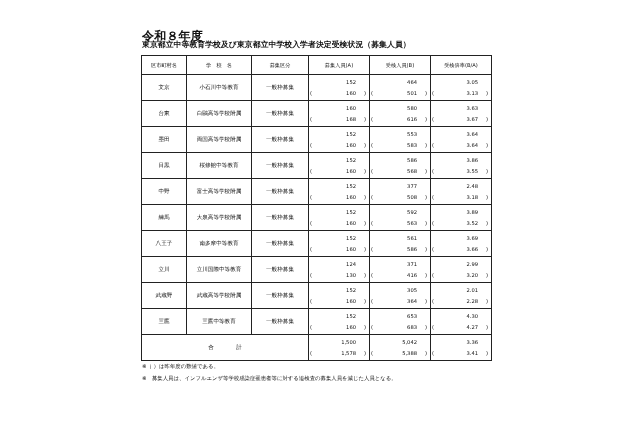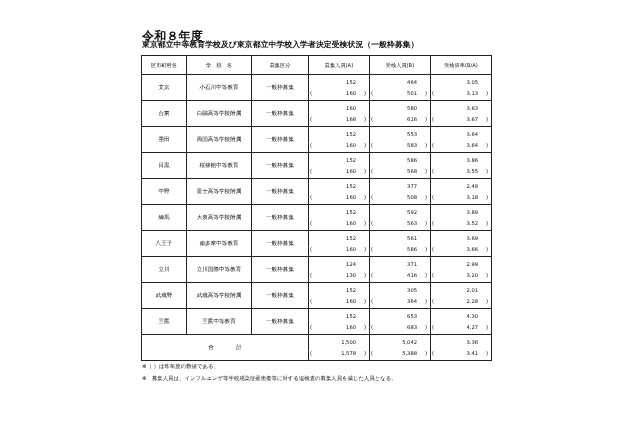--- a/index.html
+++ b/index.html
@@ -21,21 +21,21 @@
   .prev .pv { position:absolute; right:10px; top:0; }
   .prev .rp { position:absolute; right:0; top:0; }
   .thick-top td { border-top:1.5px solid #111; }
   .outer { border:1.5px solid #111; }
   .note { position:absolute; left:142px; font-size:5.4px; }
 </style>
 </head>
 <body>
 
 <div class="subtitle">令和８年度</div>
-<div class="title">東京都立中等教育学校及び東京都立中学校入学者決定受検状況（一般枠募集）</div>
+<div class="title">東京都立中等教育学校及び東京都立中学校入学者決定受検状況（募集人員）</div>
 
 <table class="outer">
   <colgroup>
     <col class="c1">
       <col class="c2">
       <col class="c3">
       <col class="c4">
       <col class="c5">
       <col class="c6">
   </colgroup>

